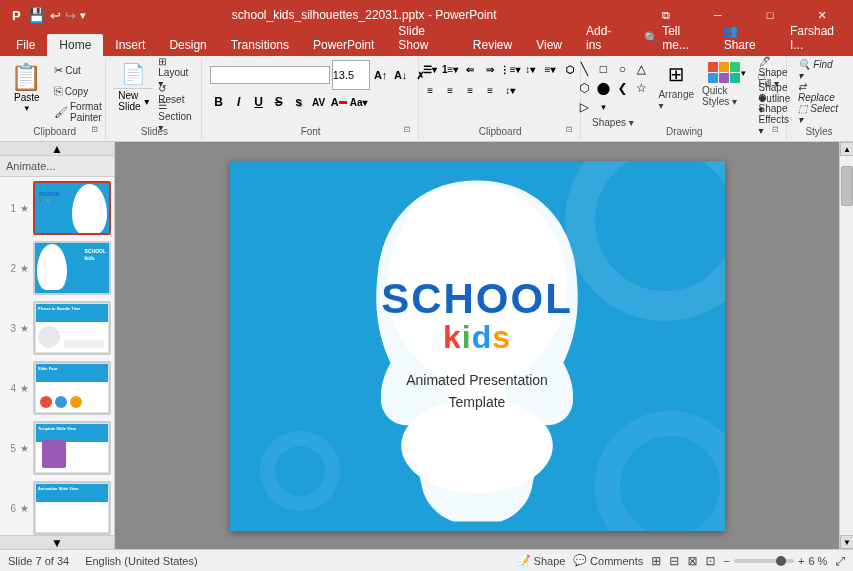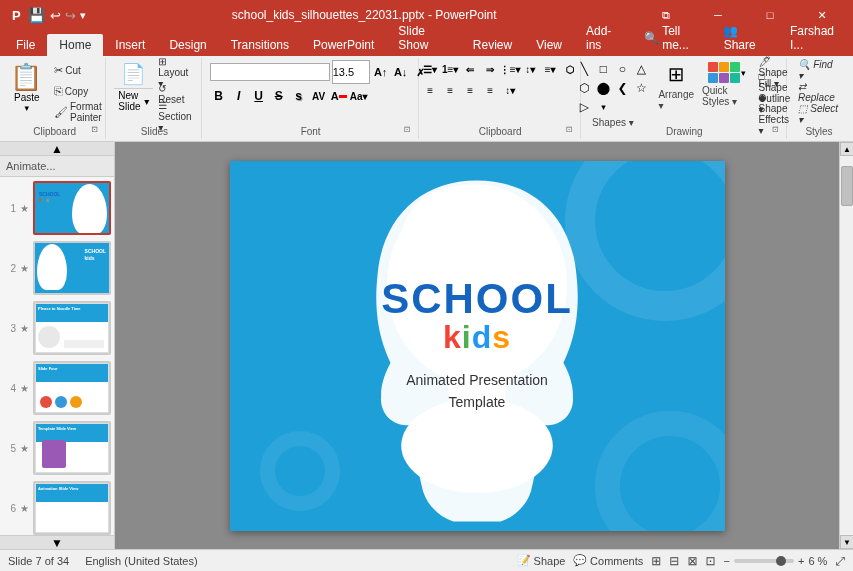--- a/index.html
+++ b/index.html
@@ -21,21 +21,21 @@
     .ribbon { background: #f0f0f0; border-bottom: 1px solid #ccc; height: 86px; display: flex; align-items: stretch; padding: 2px 4px; gap: 2px; overflow: hidden; }
     .ribbon-group { display: flex; flex-direction: column; align-items: center; border-right: 1px solid #ddd; padding: 2px 6px; min-width: 50px; position: relative; }
     .ribbon-group-label { font-size: 10px; color: #555; position: absolute; bottom: 2px; left: 0; right: 0; text-align: center; }
     .ribbon-group-content { display: flex; align-items: flex-start; gap: 2px; flex: 1; padding-bottom: 14px; }
     .ribbon-btn-small { display: flex; align-items: center; padding: 1px 3px; cursor: pointer; border-radius: 2px; font-size: 11px; color: #333; height: 20px; }
 
     
     .font-group { min-width: 200px; }
     .font-row { display: flex; align-items: center; gap: 2px; margin-bottom: 1px; }
     .font-select { width: 110px; height: 18px; font-size: 11px; border: 1px solid #aaa; background: white; }
-    .font-size-select { width: 40px; height: 24px; font-size: 11px; border: 1px solid #aaa; background: white; }
+    .font-size-select { width: 40px; height: 30px; font-size: 11px; border: 1px solid #aaa; background: white; }
     .fmt-btn { width: 18px; height: 18px; display: flex; align-items: center; justify-content: center; cursor: pointer; border: 1px solid transparent; border-radius: 2px; font-size: 12px; font-weight: bold; }
 
     
     .main-area { display: flex; flex: 1; overflow: hidden; }
     .slides-panel { width: 115px; background: #f5f5f5; border-right: 1px solid #ccc; display: flex; flex-direction: column; overflow: hidden; }
     .slides-panel-header { padding: 4px 6px; font-size: 11px; color: #555; background: #e8e8e8; border-bottom: 1px solid #ccc; cursor: pointer; }
     .slides-list { flex: 1; overflow-y: auto; padding: 4px; }
     .slide-item { display: flex; align-items: center; margin-bottom: 6px; cursor: pointer; gap: 4px; }
     .slide-num { font-size: 10px; color: #888; width: 12px; text-align: right; flex-shrink: 0; }
     .slide-star { font-size: 10px; color: #888; }

